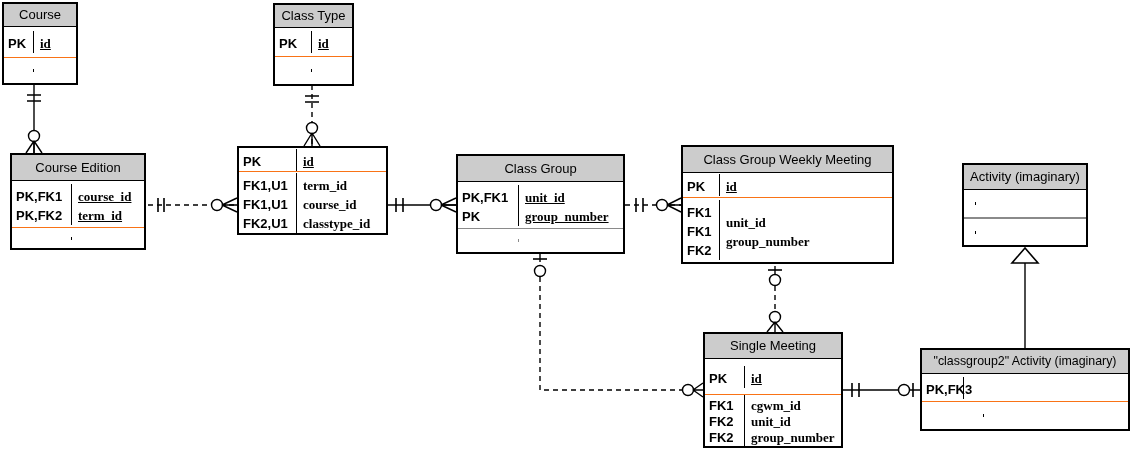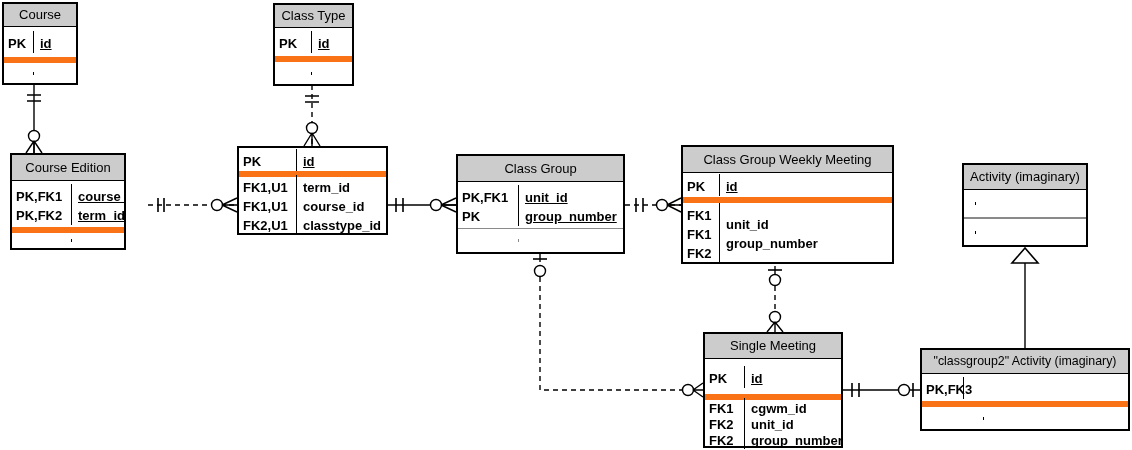--- a/index.html
+++ b/index.html
@@ -11,25 +11,25 @@
   .tick{stroke:#000;stroke-width:1.6;fill:none;}
   .crc{fill:#fff;stroke:#000;stroke-width:1.4;}
   .tri{fill:#fff;stroke:#000;stroke-width:1.6;}
 
   .tbl{position:absolute;z-index:1;background:#fff;border:2px solid #000;box-sizing:border-box;
        font-size:13px;font-weight:bold;}
   .hdr{background:#ccc;text-align:center;font-weight:normal;white-space:nowrap;overflow:hidden;
        border-bottom:1px solid #000;}
   .hdr.small{font-size:12.4px;}
   .sec{display:flex;align-items:center;box-sizing:border-box;}
-  .sec + .sec{border-top:6px solid #f97316;}
+  .sec + .sec{border-top:1px solid #f97316;}
   .sec.graytop + .sec, .sec + .sec.graytop{border-top:1px solid #8a8a8a;}
   .sec + .sec.graytop2{border-top:2px solid #8a8a8a;}
   .keys{border-right:1px solid #000;box-sizing:border-box;padding:3px 2px 0 4px;flex:none;}
-  .names{flex:1;box-sizing:border-box;padding:3px 0 0 6px;overflow:hidden;}
+  .names{flex:1;box-sizing:border-box;padding:3px 0 0 6px;overflow:hidden;font-family:Liberation Serif, serif;}
   .row{line-height:19px;white-space:nowrap;}
   .row.tight{line-height:16px;}
   .u{text-decoration:underline;}
 </style>
 </head>
 <body>
 
 <div id="canvas">
 
   <svg id="rel-layer" width="1132" height="450">
@@ -125,21 +125,21 @@
       <div class="names">
           <div class="row u">id</div>
         </div>
     </div>
     <div class="sec" style="height:28px">
       <div class="keys" style="width:37px"></div>
         <div class="names"></div>
     </div>
   </div>
 
-  <div class="tbl" style="left:10px;top:153px;width:116px">
+  <div class="tbl" style="left:10px;top:153px;width:136px">
     <div class="hdr" style="height:25px;line-height:25px">Course Edition</div>
     <div class="sec" style="height:46px">
       <div class="keys" style="width:60px">
         <div class="row">PK,FK1</div>
         <div class="row">PK,FK2</div>
       </div>
       <div class="names">
         <div class="row u">course_id</div>
         <div class="row u">term_id</div>
       </div>

